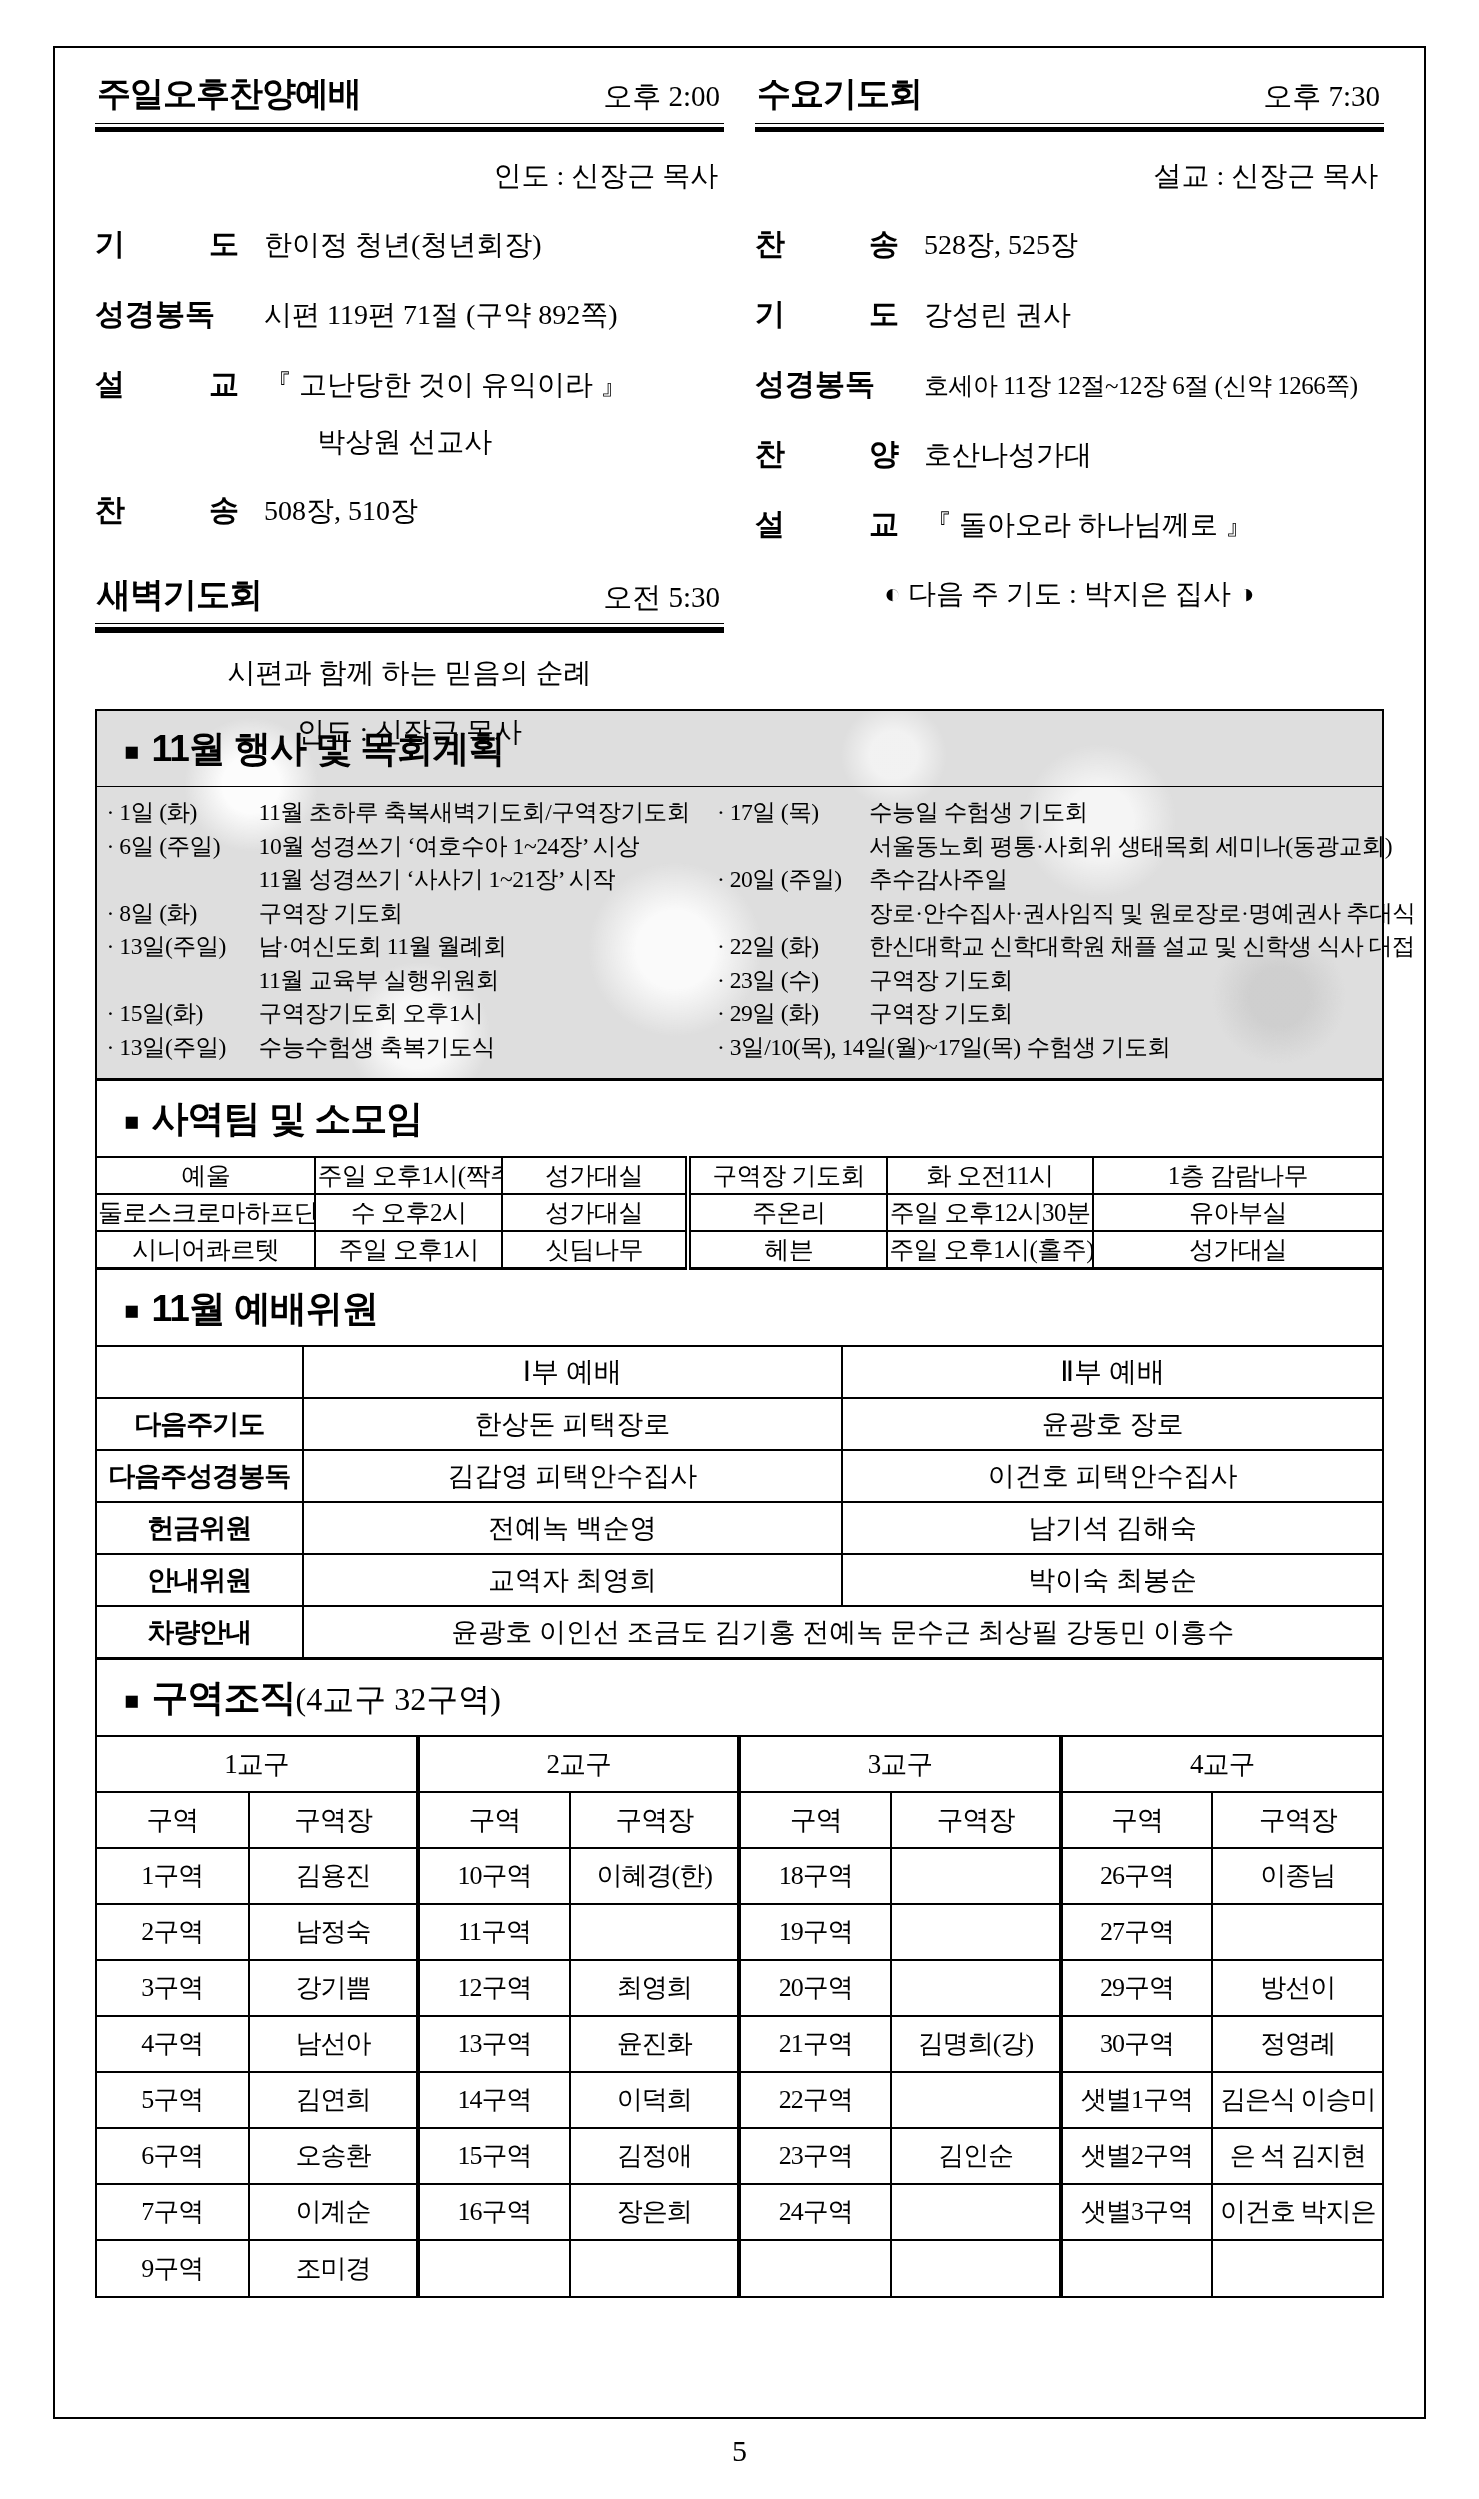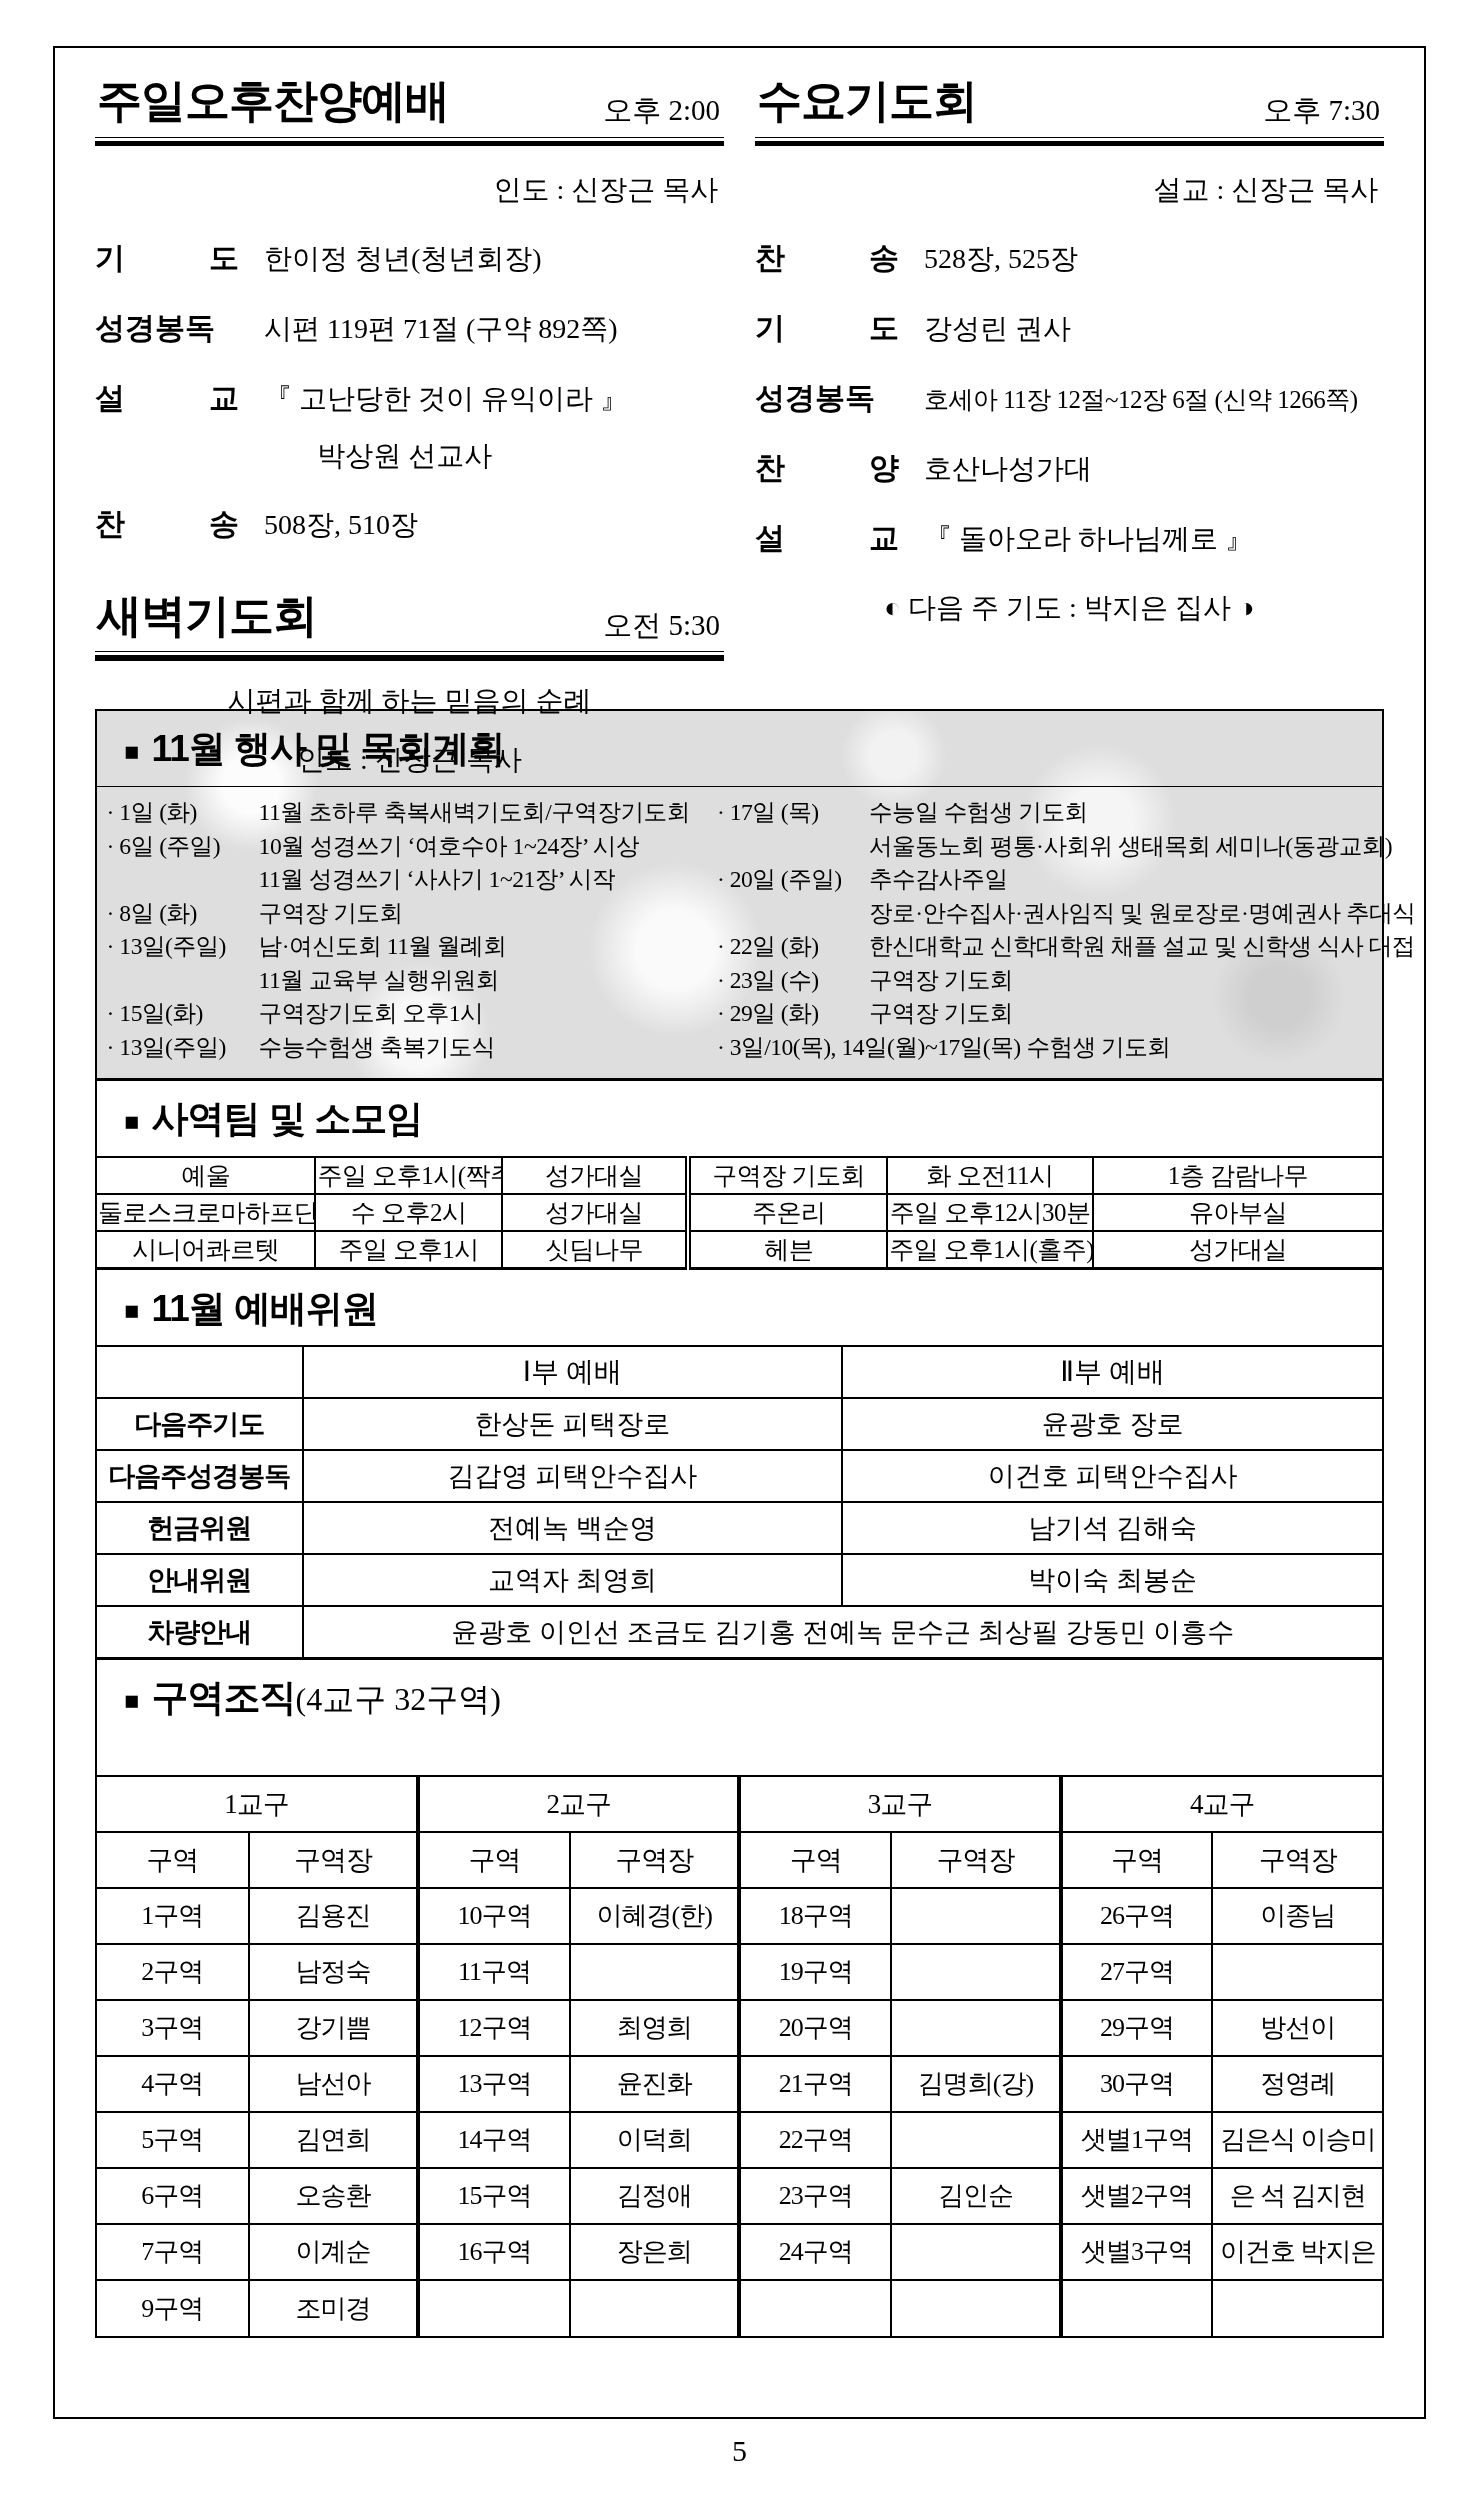--- a/index.html
+++ b/index.html
@@ -10,21 +10,21 @@
     font-family:"Liberation Serif", serif;
   }
   .frame {
     position:absolute; left:53px; top:46px; width:1373px; height:2373px;
     border:2.9px solid #000; padding:21px 40px 0 40px;
   }
   
   .top-section { display:flex; gap:31px; height:634px; }
   .svc-col { flex:1 1 0; min-width:0; }
   .svc-header { display:flex; justify-content:space-between; align-items:flex-end; padding:1.9px 3.9px 5.8px 1.9px; }
-  .svc-title { font-family:"Liberation Sans", sans-serif; font-weight:bold; font-size:45px; letter-spacing:-1px; }
+  .svc-title { font-family:"Liberation Sans", sans-serif; font-weight:bold; font-size:34px; letter-spacing:-1px; }
   .svc-time { font-size:29px; }
   .rule-thin { border-top:1.9px solid #000; }
   .rule-thick { height:5.8px; background:#000; margin-top:2.9px; }
   .svc-lead { text-align:right; font-size:28px; margin:25px 5.8px 5.8px 0; }
   .svc-item { display:flex; align-items:baseline; margin:29px 0; font-size:28px; }
   .svc-label {
     flex:none; width:144px; margin-right:25px;
     font-family:"Liberation Sans", sans-serif; font-weight:bold; font-size:30px;
     text-align:justify; text-align-last:justify;
   }
@@ -69,21 +69,21 @@
   
   .teams-table { border-top:2.9px solid #000; border-bottom:3.9px solid #000; }
   .teams-table td { height:30px; font-size:25px; letter-spacing:-0.5px; white-space:nowrap; }
   .teams-table td.mid { border-left:6.7px double #000; }
   
   .committee-table { border-top:2.9px solid #000; border-bottom:3.9px solid #000; }
   .committee-table td, .committee-table th { height:52px; font-size:27px; white-space:nowrap;margin-top:26px; }
   .committee-table .row-label { font-family:"Liberation Sans", sans-serif; font-weight:bold; font-size:27px; letter-spacing:-1px; }
   .committee-table th { font-size:28px; }
   
-  .org-table { border-top:2.9px solid #000;margin-top:40px; }
+  .org-table { border-top:2.9px solid #000; }
   .org-table td, .org-table th { height:56px; font-size:26px; letter-spacing:-1px; white-space:nowrap; }
   .org-table th { font-size:27px; }
   .org-table .gs { border-left:4.8px solid #000; }
   .org-table tr:last-child td { border-bottom:none; }
   .page-number { position:absolute; left:0; right:0; top:2434px; text-align:center; font-size:30px; }
 </style>
 </head>
 <body>
 
 <div class="frame">

